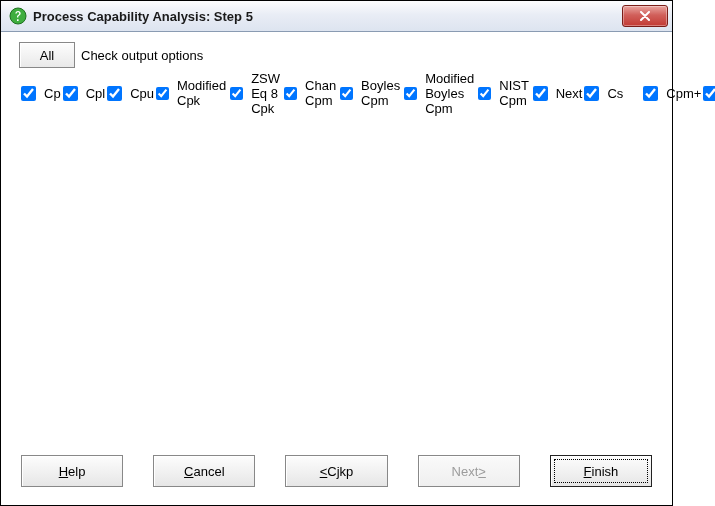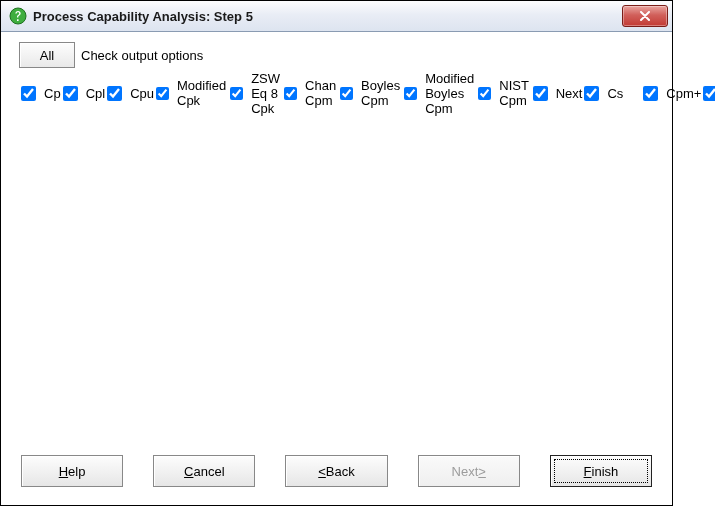--- a/index.html
+++ b/index.html
@@ -117,21 +117,21 @@
           <span>elp</span>
         </span>
       <span id="btn-cancel" class="btn" aria-label="Cancel">
           <span></span>
           <span class="mn">C</span>
           <span>ancel</span>
         </span>
       <span id="btn-back" class="btn" aria-label="&lt; Back">
           <span></span>
           <span class="mn">&lt;</span>
-          <span> Back</span>
+          <span> Cjkp</span>
         </span>
       <span id="btn-next" class="btn disabled" aria-label="Next &gt;">
           <span>Next </span>
           <span class="mn">&gt;</span>
           <span></span>
         </span>
       <span id="btn-finish" class="btn default" aria-label="Finish">
           <span></span>
           <span class="mn">F</span>
           <span>inish</span>

